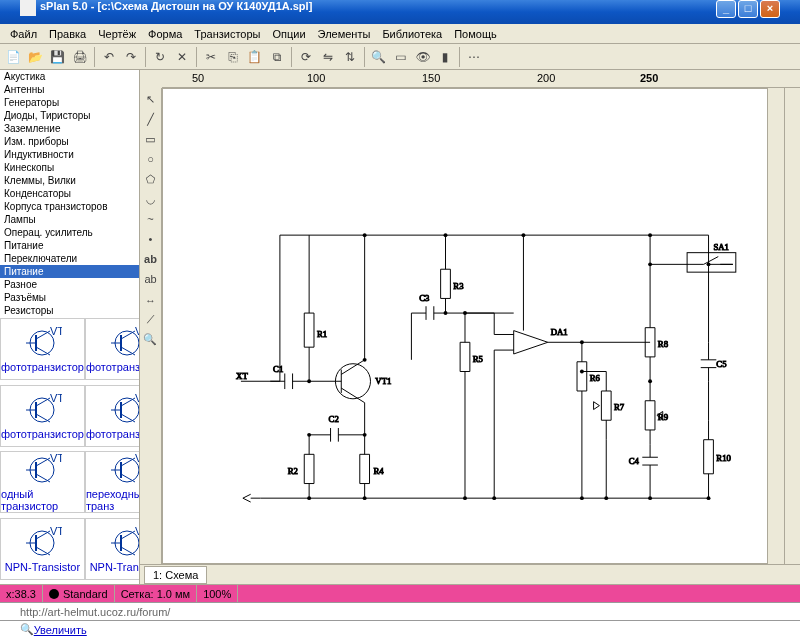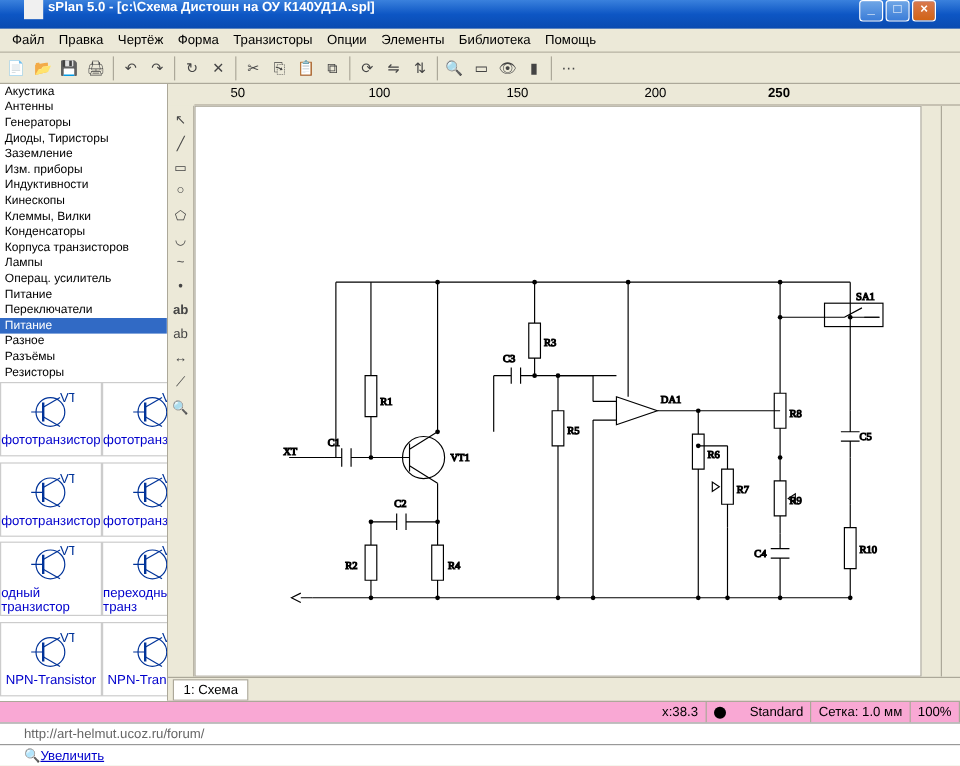--- a/index.html
+++ b/index.html
@@ -29,21 +29,21 @@
 .vtoolbar { width: 22px; background: #ece9d8; border-right: 1px solid #aca899; display: flex; flex-direction: column; align-items: center; padding: 2px 0; gap: 2px; }
 .vbtn { width: 18px; height: 18px; border: 1px solid transparent; display: flex; align-items: center; justify-content: center; cursor: pointer; font-size: 11px; color: #444; }
 .ruler-h { height: 18px; background: #ece9d8; border-bottom: 1px solid #aca899; position: relative; margin-left: 22px; font-size: 9px; overflow: hidden; }
 .ruler-h span { position: absolute; top: 2px; }
 .drawing-row { flex: 1; display: flex; overflow: hidden; }
 .canvas { flex: 1; background: #fff; position: relative; overflow: hidden; border: 1px solid #aca899; margin: 0 16px 0 0; }
 .grid { position: absolute; inset: 0; background-image: radial-gradient(circle, #d0c8b8 0.5px, transparent 0.5px); background-size: 8px 8px; }
 .schematic { position: absolute; inset: 0; }
 .tabbar { height: 20px; background: #ece9d8; border-top: 1px solid #aca899; display: flex; align-items: center; padding: 0 4px; font-size: 10px; }
 .tab { padding: 2px 8px; background: #fff; border: 1px solid #aca899; margin-right: 2px; cursor: pointer; }
-.statusbar { height: 18px; background: #f9a8d4; border-top: 1px solid #aca899; display: flex; align-items: center; font-size: 10px; justify-content: flex-end; }
+.statusbar { height: 18px; background: #ec4899; border-top: 1px solid #aca899; display: flex; align-items: center; font-size: 10px; }
 .statusbar > div { border-right: 1px solid #aca899; padding: 0 6px; height: 100%; display: flex; align-items: center; }
 .bottomline { height: 18px; background: #fff; border-top: 1px solid #999; display: flex; align-items: center; padding: 0 20px; font-size: 10px; }
 .zoom-link { color: #0000cc; text-decoration: underline; cursor: pointer; }
 .sb { width: 16px; background: #ece9d8; border-left: 1px solid #aca899; }
 .scrlabel { font-size: 9px; fill: #333; font-family: Tahoma; }
 </style>
 </head>
 <body>
 
 <div class="titlebar">
@@ -358,21 +358,21 @@
       <div class="sb"></div>
     </div>
     <div class="tabbar">
       <div class="tab">1: Схема</div>
     </div>
   </div>
 </div>
 
 <div class="statusbar">
   <div>x:38.3</div>
-  <div style="display:flex;gap:20px">
+  <div style="display:flex;gap:4px">
       <span style="width:10px;height:10px;background:#000;border-radius:50%"></span>
       <span>Standard</span>
     </div>
   <div>Сетка: 1.0 мм</div>
   <div>100%</div>
 </div>
 
 <div class="bottomline">
   <span style="color:#666">http://art-helmut.ucoz.ru/forum/</span>
 </div>

